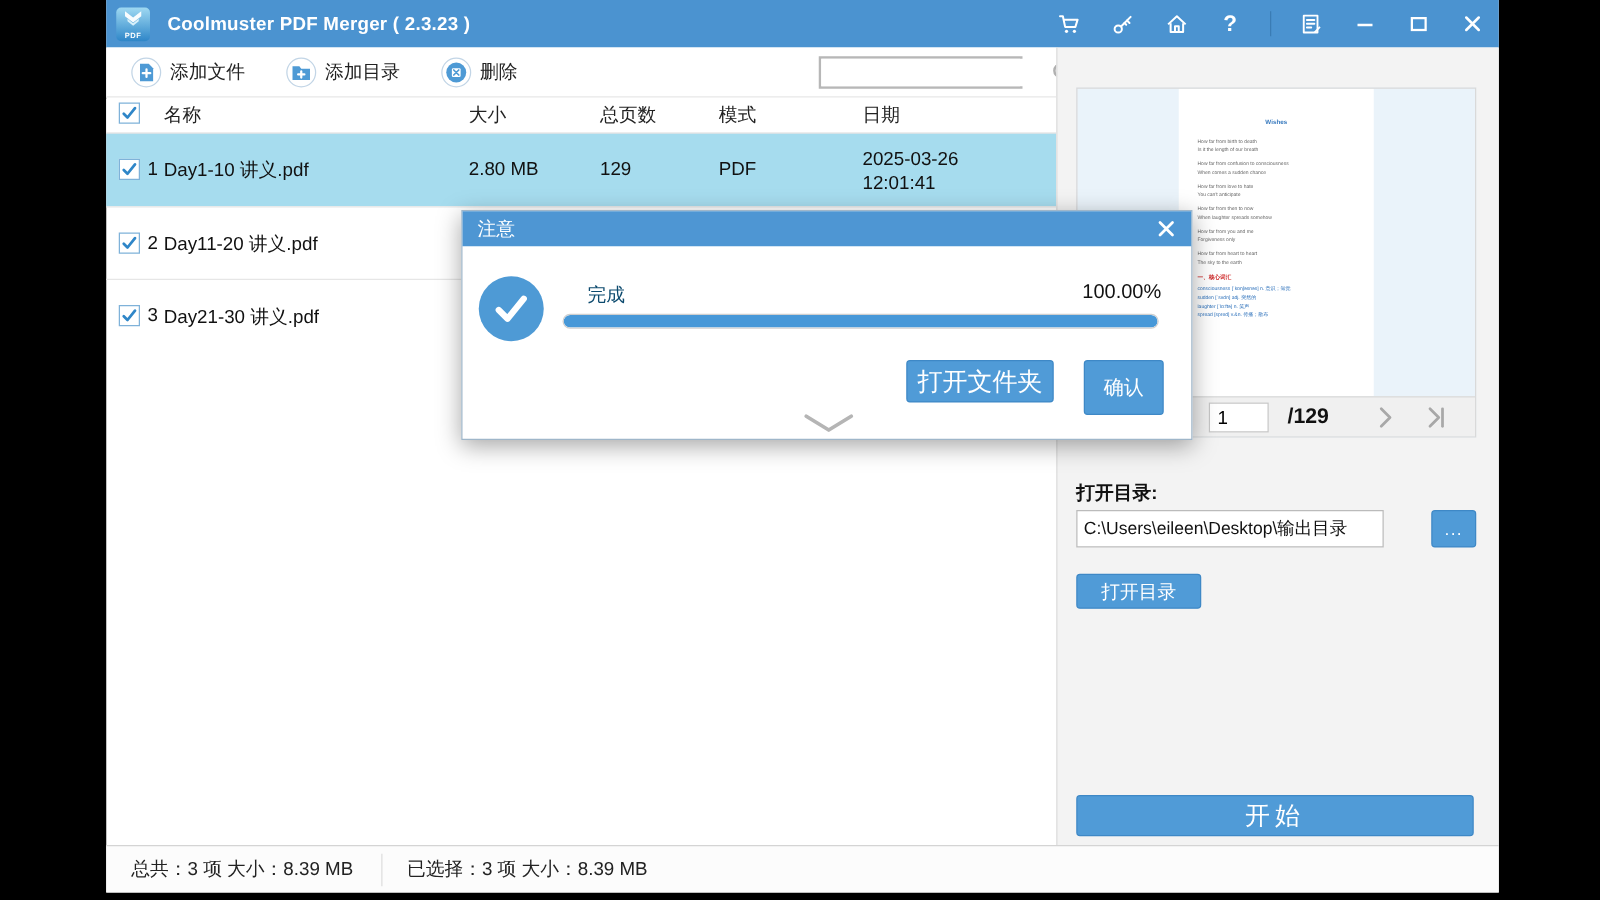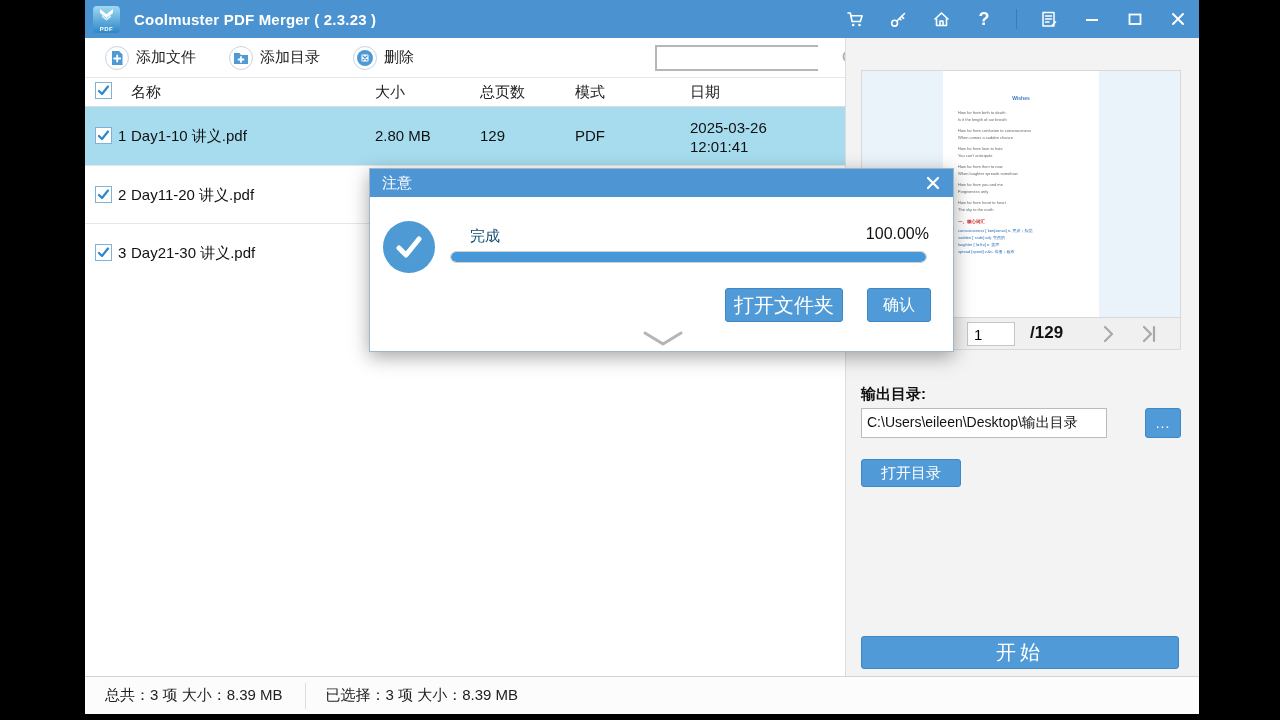--- a/index.html
+++ b/index.html
@@ -90,21 +90,21 @@
   .dlg-title { color:#fff; font-size:15px; flex:1; }
   .dlg-close { color:#fff; cursor:pointer; display:flex; align-items:center; }
   .dlg-check { position:absolute; left:13px; top:52px; width:52px; height:52px; border-radius:50%;
                background:#4e9ad5; display:flex; align-items:center; justify-content:center; }
   .dlg-status { position:absolute; left:80px; top:58px; font-size:15px; color:#0c4a6e;margin-left:20px; }
   .dlg-pct { position:absolute; right:24px; top:56px; font-size:16px; color:#111; }
   .dlg-bar { position:absolute; left:80px; top:82px; width:477px; height:12px; border:1px solid #cfcfcf;
              border-radius:7px; background:#fff; overflow:hidden; }
   .dlg-fill { width:100%; height:100%; background:#4798d8; border-radius:7px; }
   .dlg-openfolder { position:absolute; left:355px; top:119px; width:118px; height:34px; font-size:20px; }
-  .dlg-confirm { position:absolute; left:497px; top:119px; width:64px; height:34px; font-size:16px; }
+  .dlg-confirm { position:absolute; left:497px; top:119px; width:64px; height:44px; font-size:16px; }
   .dlg-chevron { position:absolute; left:270px; top:160px; cursor:pointer; }
 
   
   .statusbar { position:absolute; left:0; top:676px; width:1114px; height:38px; background:#fcfcfc;
                border-top:1px solid #d4d4d4; display:flex; align-items:center; font-size:15px; color:#222; }
   .sb-total { margin-left:20px; }
   .sb-sep { width:1px; height:26px; background:#ddd; margin:0 20px 0 22px; }
 </style>
 </head>
 <body>
@@ -295,21 +295,21 @@
         </span>
         <span class="pv-last">
           <svg width="22" height="20" viewBox="0 0 22 20" fill="none" stroke="#a8a8a8" stroke-width="2.2" stroke-linecap="round" stroke-linejoin="round">
                 <path d="M6 3 L13 10 L6 17"></path>
                 <path d="M16 3 V17"></path>
               </svg>
         </span>
       </div>
     </div>
 
-    <div class="out-label">输出目录:</div>
+    <div class="out-label">打开目录:</div>
     <input class="out-path" value="C:\Users\eileen\Desktop\输出目录" style="">
     <div class="btn out-browse">...</div>
     <div class="btn out-open">打开目录</div>
     <div class="btn start-btn">开始</div>
   </div>
 
   <div class="dialog">
     <div class="dlg-head">
       <span class="dlg-title">注意</span>
       <span class="dlg-close">

